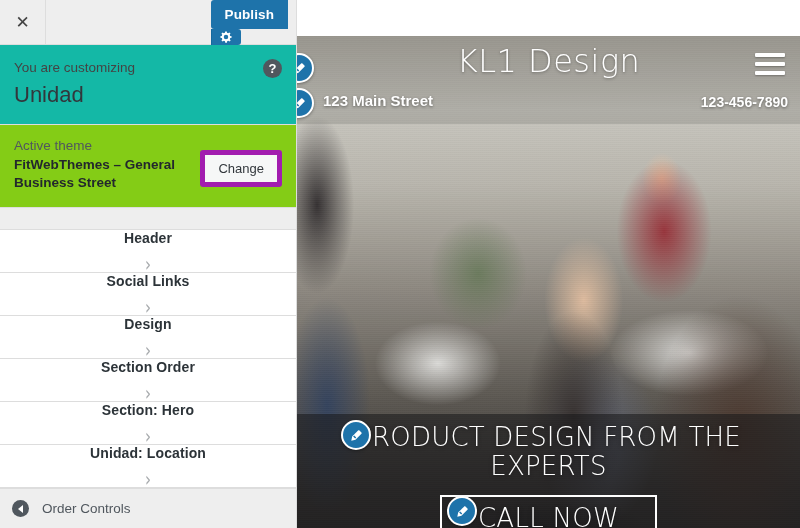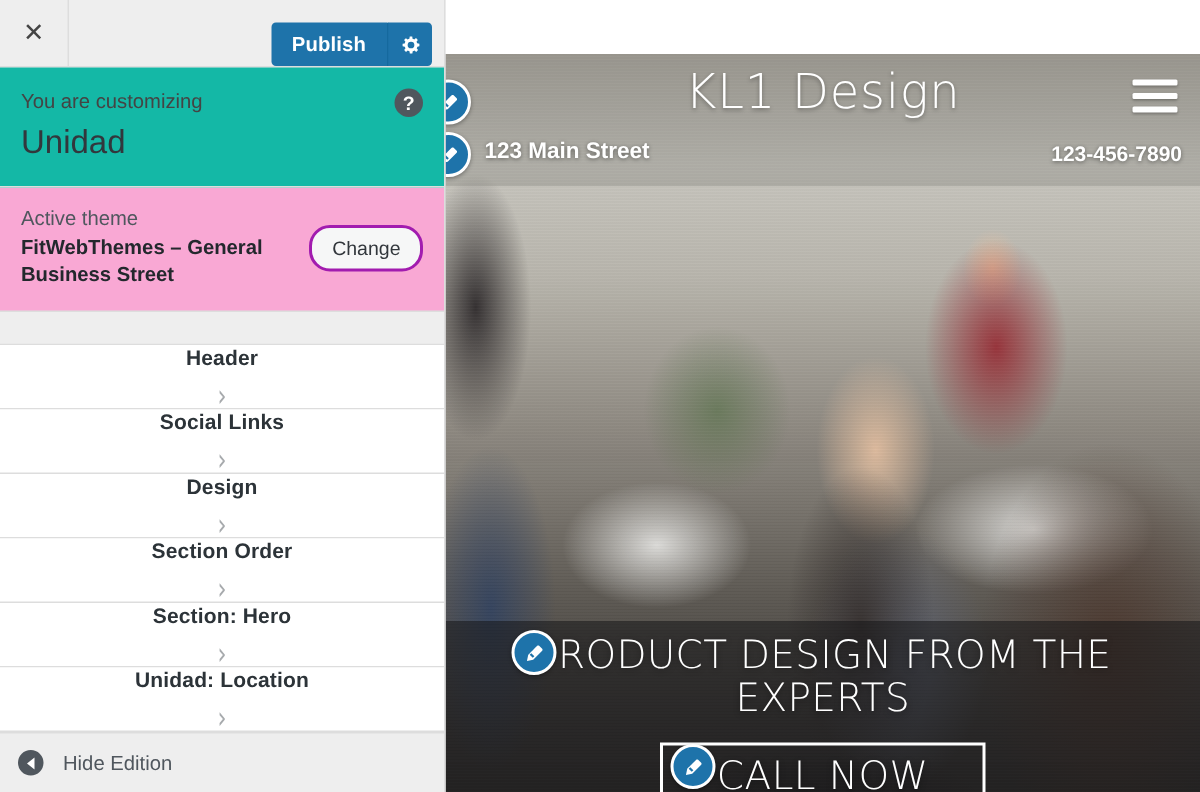--- a/index.html
+++ b/index.html
@@ -27,21 +27,21 @@
     width:45px;flex:0 0 45px;border-right:1px solid #ddd;
     display:flex;align-items:center;justify-content:center;
     cursor:pointer;background:#eee;
   }
   .close-x{
     font-size:17px;color:#444;line-height:1;font-weight:bold;
     font-family:"DejaVu Sans", sans-serif;
   }
   .header-spacer{flex:1 1 auto;}
   .publish-wrap{
-    display:flex;align-items:flex-end;padding-right:8px;
+    display:flex;align-items:flex-start;padding-right:8px;flex-direction:column;
   }
   .publish-btn{
     background:#1e73aa;color:#fff;border:none;
     font-size:13.5px;font-weight:bold;
     padding:0 14px;height:29px;line-height:29px;
     border-radius:3px 0 0 3px;cursor:pointer;
     font-family:"Liberation Sans", sans-serif;
     letter-spacing:.1px;
   }
   .gear-btn{
@@ -62,33 +62,33 @@
   }
   .help-icon{
     position:absolute;right:14px;top:14px;
     width:19px;height:19px;border-radius:50%;
     background:#50575e;color:#fff;
     font-size:13px;font-weight:bold;line-height:19px;text-align:center;
     cursor:pointer;font-family:"Liberation Sans", sans-serif;
   }
 
   .theme-block{
-    background:#f9a8d4;border-bottom:1px solid #ddd;
+    background:#84cc16;border-bottom:1px solid #ddd;
     padding:12px 14px 14px 14px;
     display:flex;align-items:flex-start;gap:10px;
   }
   .theme-texts{flex:1 1 auto;min-width:0;}
   .theme-active-label{font-size:13.5px;color:#50575e;line-height:1.35;}
   .theme-name{
     font-size:13.5px;color:#23282d;font-weight:bold;line-height:1.35;
     margin-top:1px;
   }
   .change-btn{
-    flex:0 0 auto;background:#f6f7f7;border:2px solid #a21caf;
-    border-radius:14px;color:#32373c;font-size:13px;
+    flex:0 0 auto;background:#f6f7f7;border:5px solid #a21caf;
+    border-radius:3px;color:#32373c;font-size:13px;
     padding:6px 13px;cursor:pointer;margin-top:13px;
     font-family:"Liberation Sans", sans-serif;
   }
 
   .panel-gap{height:21px;background:#eee;flex:0 0 21px;}
 
   .panel-list{
     flex:1 1 auto;background:#fff;overflow:hidden;
     border-top:1px solid #ddd;
   }
@@ -290,21 +290,21 @@
       <div class="panel-item">
         <span class="panel-item-label">Unidad: Location</span>
         <span class="chevron">›</span>
       </div>
     </div>
 
     <div class="hide-controls">
       <span class="collapse-circle">
         <span class="collapse-arrow"></span>
       </span>
-      <span class="hide-controls-label">Hide Edition</span>
+      <span class="hide-controls-label">Order Controls</span>
     </div>
   </div>
 
   <div class="preview">
     <div class="photo">
       <div class="photo-grain"></div>
     </div>
 
     <div class="site-header">
       <div class="site-title">KL1 Design</div>

